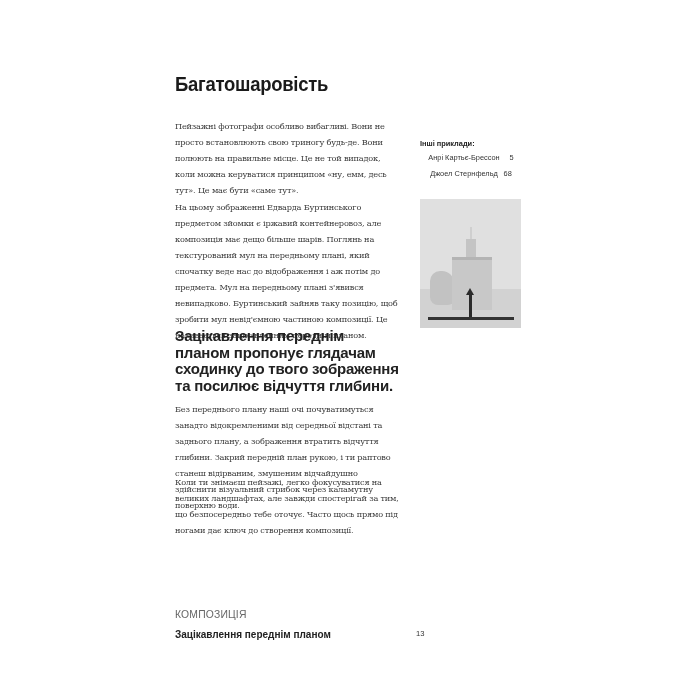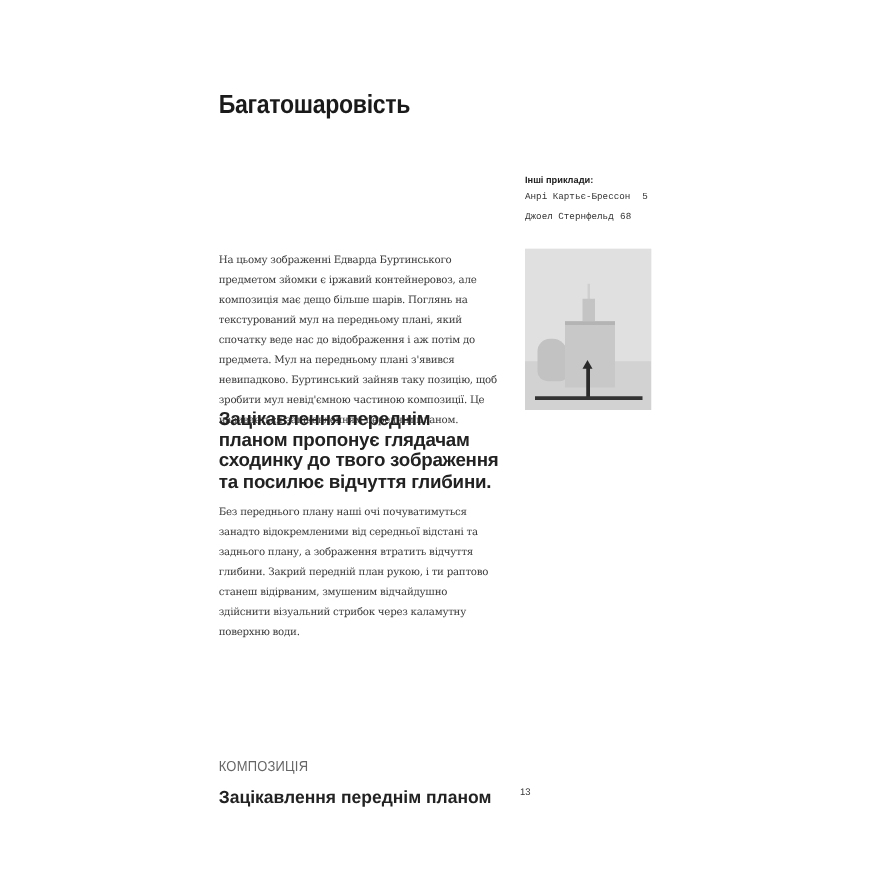--- a/index.html
+++ b/index.html
@@ -8,46 +8,48 @@
     .title { position: absolute; left: 175px; top: 72px; font-family: "Liberation Sans", sans-serif; font-weight: bold; font-size: 21px; color: #1a1a1a; letter-spacing: -0.3px; transform: scaleX(0.88); transform-origin: left top; white-space: nowrap; }
     .col { position: absolute; left: 175px; width: 225px; }
     .para { font-family: "DejaVu Serif", serif; font-size: 8.2px; line-height: 16px; color: #3a3a3a; margin: 0; letter-spacing: -0.2px; }
     .p1 { top: 118px; }
     .p2 { top: 199px; }
     .pull { top: 328px; font-family: "Liberation Sans", sans-serif; font-weight: bold; font-size: 15px; line-height: 16.5px; color: #222; letter-spacing: -0.2px; }
     .p3 { top: 389px; margin-top: 12px; }
     .p4 { top: 474px; }
     .side { position: absolute; left: 420px; top: 121px; width: 102px; font-family: "Liberation Sans", sans-serif; font-size: 7.4px; color: #333; }
     .side-head { font-weight: bold; line-height: 13px; color: #222; margin-top: 16px; }
-    .side-row { display: flex; justify-content: flex-start; line-height: 16px; font-family: Liberation Mono, monospace; }
+    .side-row { display: flex; justify-content: center; line-height: 16px; }
     .side-num { width: 14px; text-align: right; }
     .photo { position: absolute; left: 420px; top: 199px; width: 101px; height: 129px; background: #dcdcdc; overflow: hidden; }
     .sky { position: absolute; left: 0; top: 0; width: 101px; height: 90px; background: #e0e0e0; }
     .ground { position: absolute; left: 0; top: 90px; width: 101px; height: 39px; background: #d2d2d2; }
     .ship { position: absolute; left: 32px; top: 58px; width: 40px; height: 50px; background: #c8c8c8; border-top: 3px solid #b4b4b4; }
     .ship-top { position: absolute; left: 46px; top: 40px; width: 10px; height: 18px; background: #c4c4c4; }
     .mast { position: absolute; left: 50px; top: 28px; width: 2px; height: 14px; background: #cfcfcf; }
     .bale { position: absolute; left: 10px; top: 72px; width: 24px; height: 34px; background: #c2c2c2; border-radius: 10px 12px 6px 8px; }
     .arrow-stem { position: absolute; left: 49px; top: 95px; width: 3px; height: 24px; background: #2a2a2a; }
     .arrow-head { position: absolute; left: 46px; top: 89px; width: 0; height: 0; border-left: 4.5px solid transparent; border-right: 4.5px solid transparent; border-bottom: 7px solid #2a2a2a; }
     .baseline { position: absolute; left: 8px; top: 118px; width: 86px; height: 3px; background: #333; }
     .footer-section { position: absolute; left: 175px; top: 608px; font-family: "Liberation Sans", sans-serif; font-size: 11.5px; color: #666; letter-spacing: 0.2px; transform: scaleX(0.9); transform-origin: left top; }
-    .footer-sub { position: absolute; left: 175px; top: 629px; font-family: "Liberation Sans", sans-serif; font-weight: bold; font-size: 14px; color: #222; }
+    .footer-sub { position: absolute; left: 175px; top: 629px; font-family: "Liberation Sans", sans-serif; font-weight: bold; font-size: 10px; color: #222; }
     .footer-num { position: absolute; left: 416px; top: 629px; font-family: "Liberation Sans", sans-serif; font-size: 7.6px; color: #333; }
   </style>
 </head>
 <body>
 
 <div class="page">
 
   <div class="title">Багатошаровість</div>
 
+  <p class="col para p1">Пейзажні фотографи особливо вибагливі. Вони не просто встановлюють свою триногу будь-де. Вони полюють на правильне місце. Це не той випадок, коли можна керуватися принципом «ну, емм, десь тут». Це має бути «саме тут».</p>
   <p class="col para p2">На цьому зображенні Едварда Буртинського предметом зйомки є іржавий контейнеровоз, але композиція має дещо більше шарів. Поглянь на текстурований мул на передньому плані, який спочатку веде нас до відображення і аж потім до предмета. Мул на передньому плані з'явився невипадково. Буртинський зайняв таку позицію, щоб зробити мул невід'ємною частиною композиції. Це називається зацікавленням переднім планом.</p>
   <p class="col para pull">Зацікавлення переднім планом пропонує глядачам сходинку до твого зображення та посилює відчуття глибини.</p>
   <p class="col para p3">Без переднього плану наші очі почуватимуться занадто відокремленими від середньої відстані та заднього плану, а зображення втратить відчуття глибини. Закрий передній план рукою, і ти раптово станеш відірваним, змушеним відчайдушно здійснити візуальний стрибок через каламутну поверхню води.</p>
+  <p class="col para p4">Коли ти знімаєш пейзажі, легко фокусуватися на великих ландшафтах, але завжди спостерігай за тим, що безпосередньо тебе оточує. Часто щось прямо під ногами дає ключ до створення композиції.</p>
 
   <div class="side">
     <div class="side-head">Інші приклади:</div>
     <div class="side-row">
       <span>Анрі Картьє-Брессон</span>
       <span class="side-num">5</span>
     </div>
     <div class="side-row">
       <span>Джоел Стернфельд</span>
       <span class="side-num">68</span>

